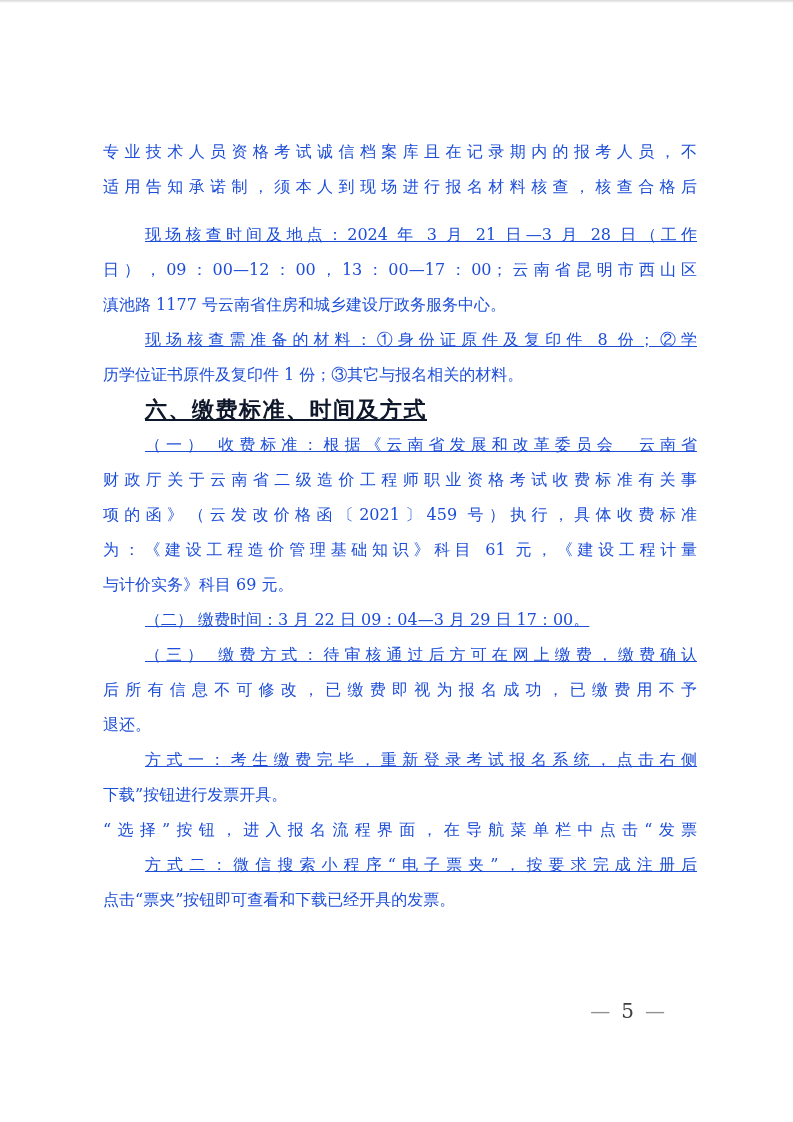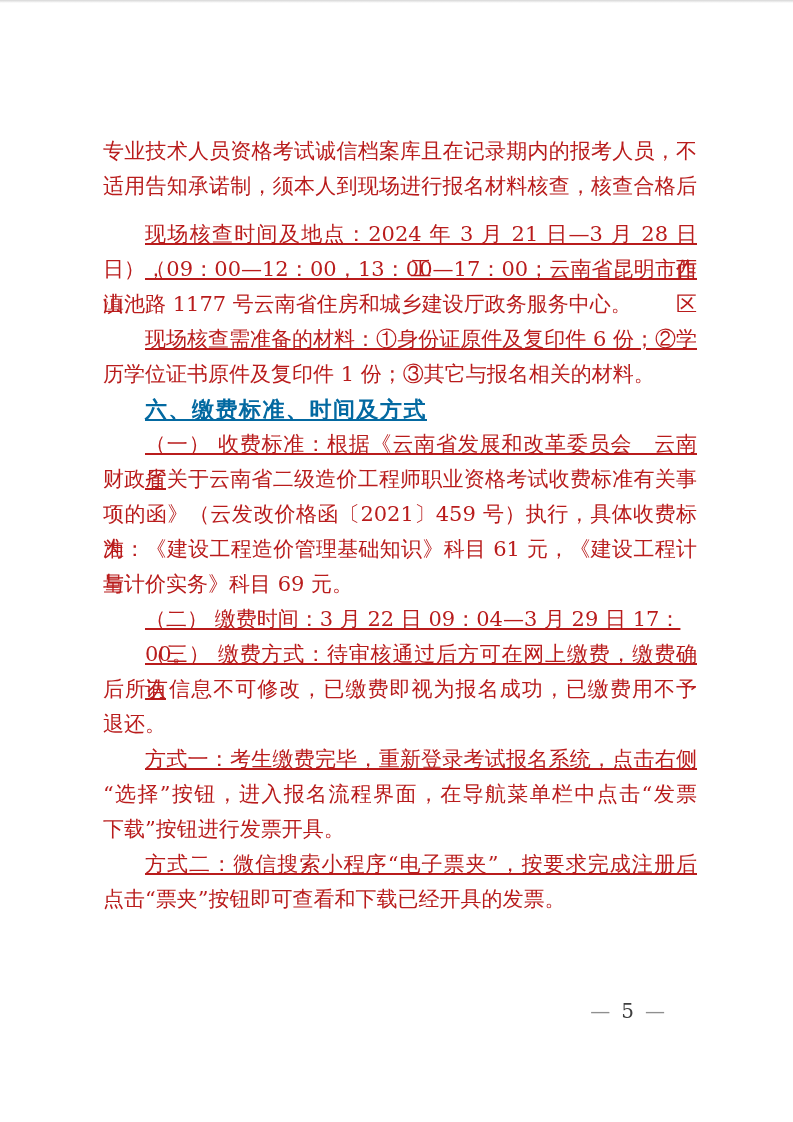--- a/index.html
+++ b/index.html
@@ -24,41 +24,41 @@
     background: linear-gradient(to bottom, rgba(0,0,0,0.16), rgba(0,0,0,0));
     pointer-events: none;
   }
   .doc-body {
     position: absolute;
     left: 103px;
     top: 134px;
     width: 594px;
   }
   .line {
-    font-size: 21px;
+    font-size: 16px;
     line-height: 35px;
     height: 35px;
-    color: #b91c1c;
+    color: #1d4ed8;
     text-align: left;
     overflow: visible;
   }
   .line.fill {
     text-align: justify;
     text-align-last: justify;
   }
   .line.indent {
     padding-left: 42px; 
     text-decoration: underline;
   }
   .line.heading {
     font-family: "DejaVu Sans", "Liberation Sans", sans-serif;
     font-weight: bold;
     font-size: 22px;
     letter-spacing: 1.5px;
-    color: #0369a1;
+    color: #0f172a;
   }
   .footer {
     position: absolute;
     top: 1000px;
     right: 128px;
     font-size: 20px;
     line-height: 22px;
     white-space: nowrap;
   }
   .footer .dash {
@@ -73,35 +73,35 @@
 <body>
 
 <div class="page">
 
   <div class="doc-body">
       <div class="line fill">专业技术人员资格考试诚信档案库且在记录期内的报考人员，不</div>
       <div class="line fill">适用告知承诺制，须本人到现场进行报名材料核查，核查合格后</div>
       <div class="line fill indent" style="margin-top: 13px;">现场核查时间及地点：2024 年 3 月 21 日—3 月 28 日（工作</div>
       <div class="line fill">日），09：00—12：00，13：00—17：00；云南省昆明市西山区</div>
       <div class="line">滇池路 1177 号云南省住房和城乡建设厅政务服务中心。</div>
-      <div class="line fill indent">现场核查需准备的材料：①身份证原件及复印件 6 份；②学</div>
+      <div class="line fill indent">现场核查需准备的材料：①身份证原件及复印件 8 份；②学</div>
       <div class="line">历学位证书原件及复印件 1 份；③其它与报名相关的材料。</div>
       <div class="line indent heading">六、缴费标准、时间及方式</div>
       <div class="line fill indent">（一） 收费标准：根据《云南省发展和改革委员会　云南省</div>
       <div class="line fill">财政厅关于云南省二级造价工程师职业资格考试收费标准有关事</div>
       <div class="line fill">项的函》（云发改价格函〔2021〕459 号）执行，具体收费标准</div>
       <div class="line fill">为：《建设工程造价管理基础知识》科目 61 元，《建设工程计量</div>
       <div class="line">与计价实务》科目 69 元。</div>
       <div class="line indent">（二） 缴费时间：3 月 22 日 09：04—3 月 29 日 17：00。</div>
       <div class="line fill indent">（三） 缴费方式：待审核通过后方可在网上缴费，缴费确认</div>
       <div class="line fill">后所有信息不可修改，已缴费即视为报名成功，已缴费用不予</div>
       <div class="line">退还。</div>
       <div class="line fill indent">方式一：考生缴费完毕，重新登录考试报名系统，点击右侧</div>
+      <div class="line">下载”按钮进行发票开具。</div>
       <div class="line fill">“选择”按钮，进入报名流程界面，在导航菜单栏中点击“发票</div>
-      <div class="line">下载”按钮进行发票开具。</div>
       <div class="line fill indent">方式二：微信搜索小程序“电子票夹”，按要求完成注册后</div>
       <div class="line">点击“票夹”按钮即可查看和下载已经开具的发票。</div>
     </div>
 
   <div class="footer">
     <span class="dash">—</span><span class="num">5</span><span class="dash">—</span>
   </div>
 
 </div>
 

